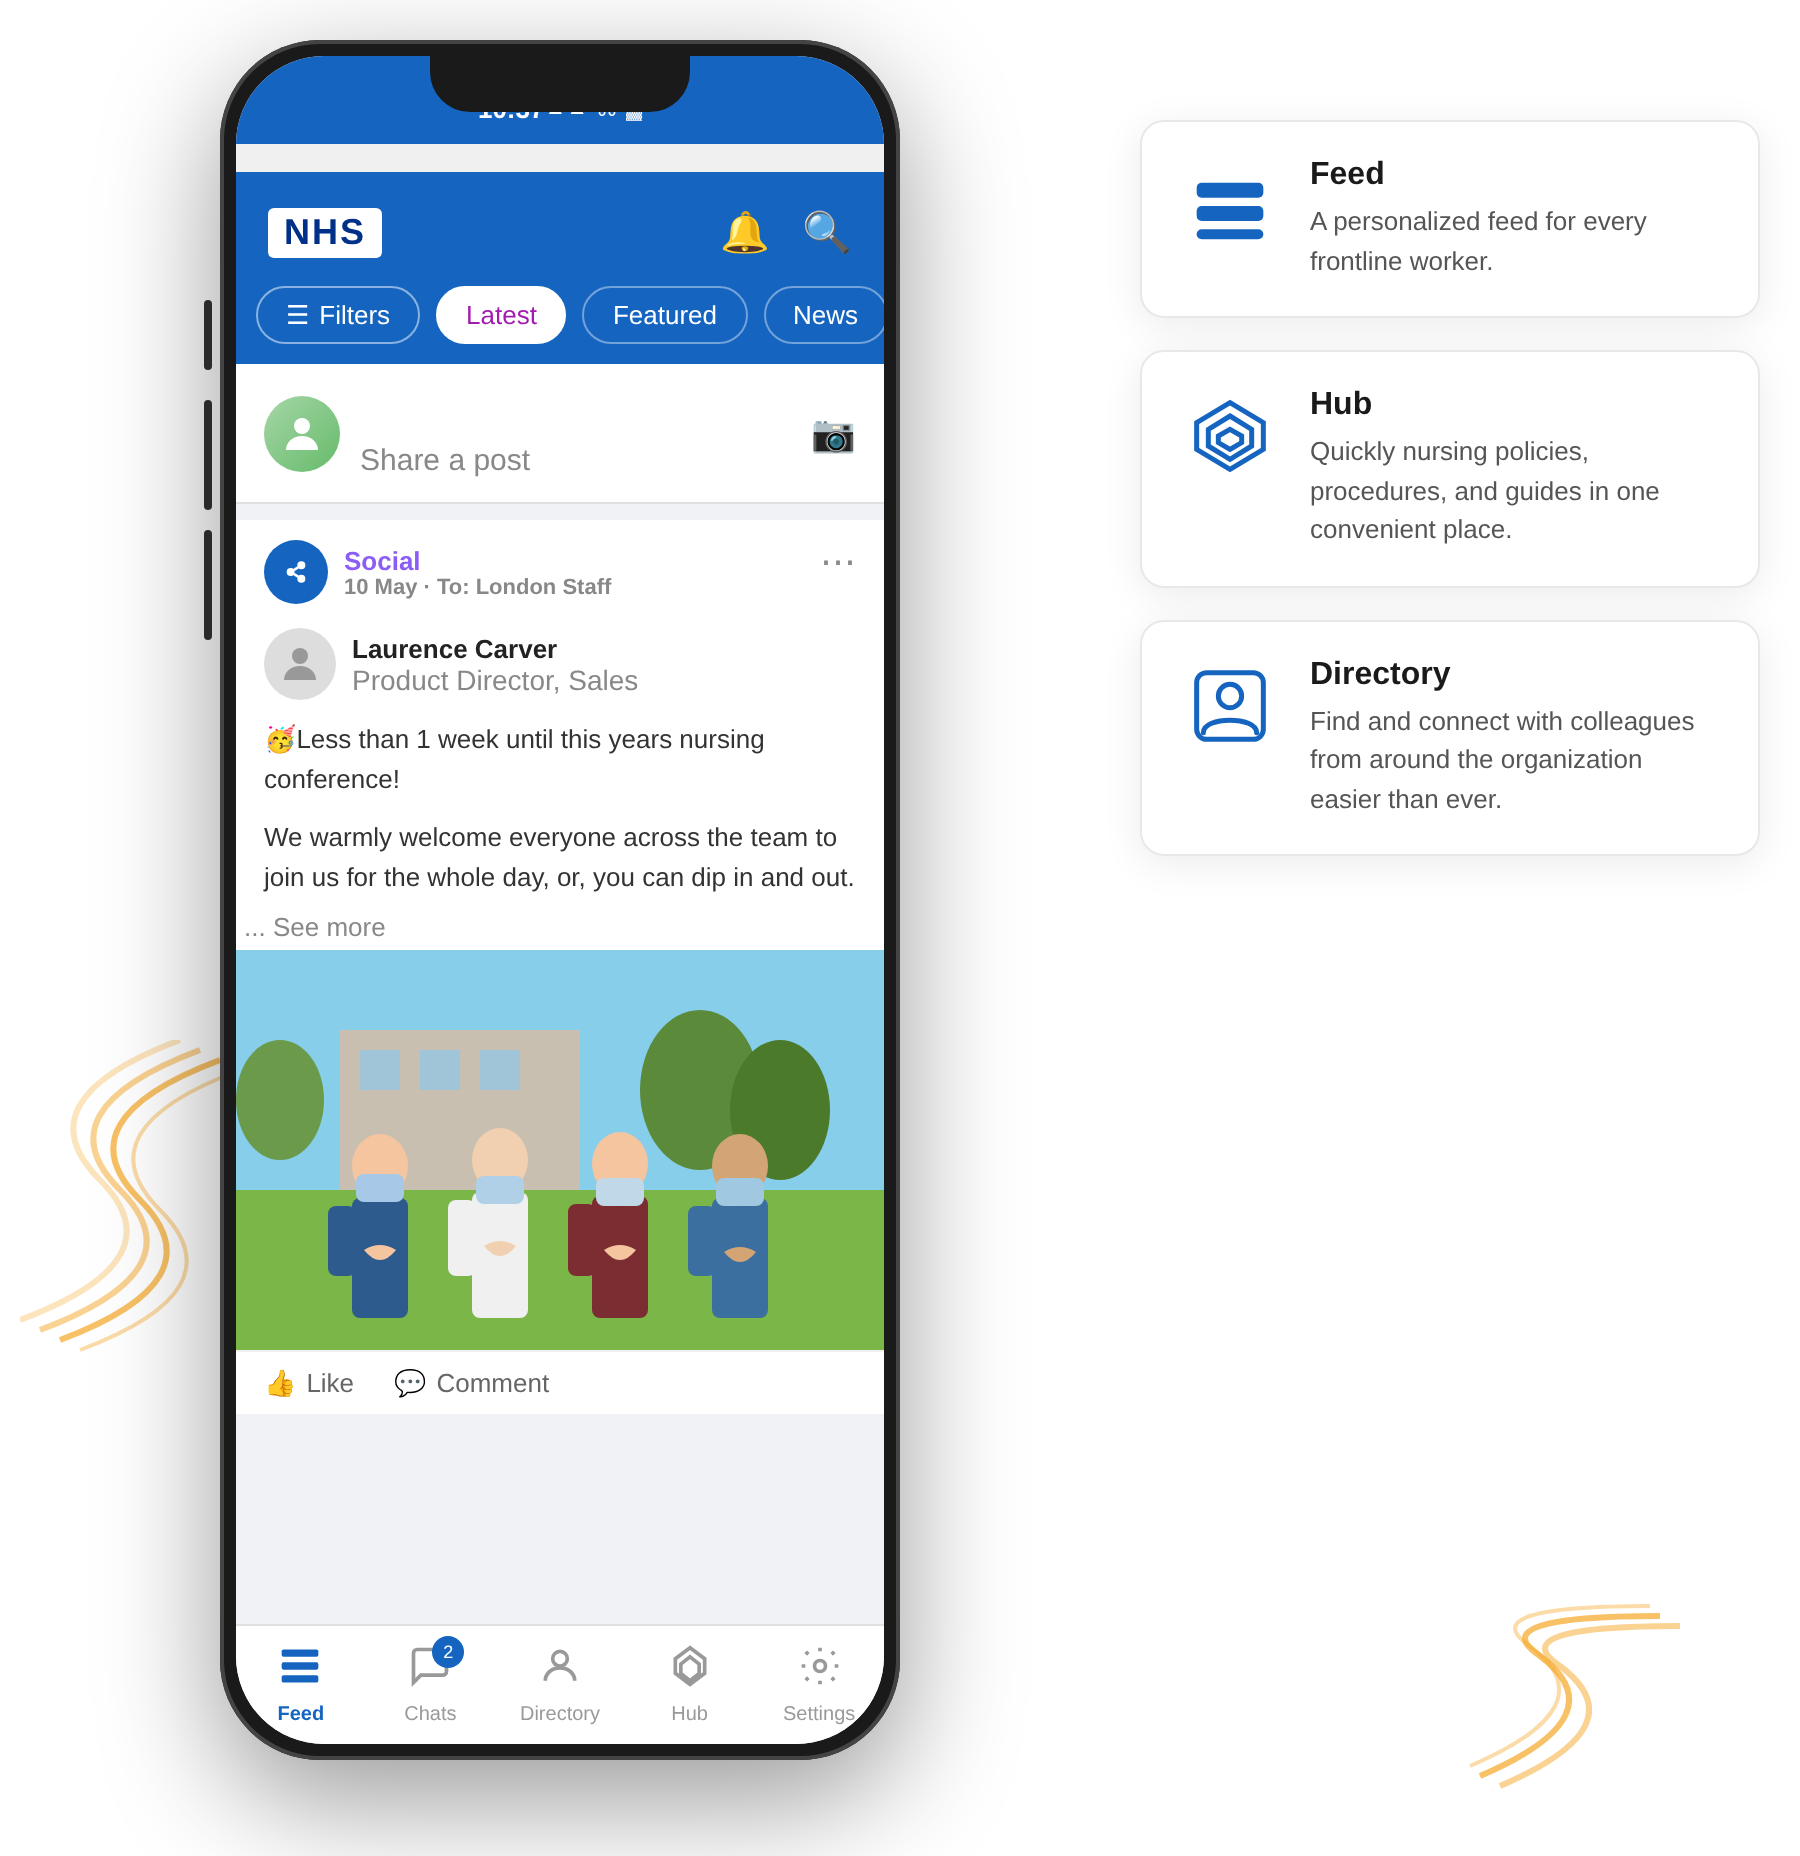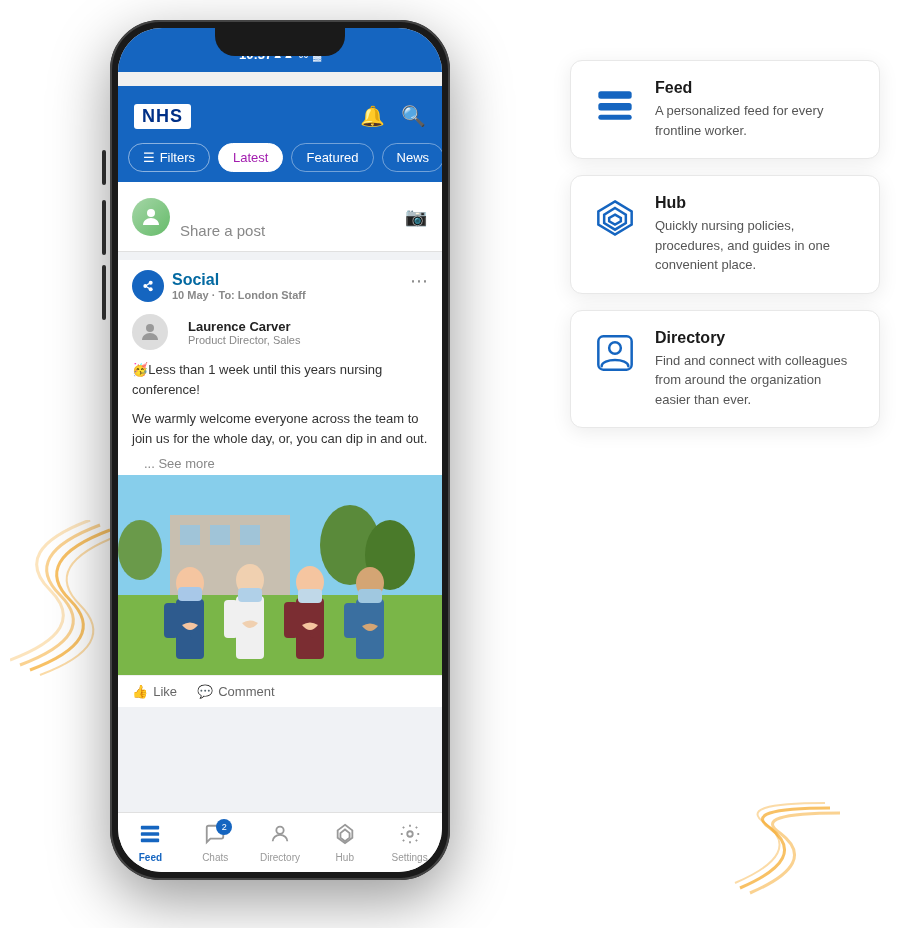--- a/index.html
+++ b/index.html
@@ -249,69 +249,69 @@
       justify-content: center;
       color: white;
       font-size: 14px;
     }
     .post-source-info {
       display: flex;
       flex-direction: column;
     }
     .post-source-name {
       font-weight: 600;
-      font-size: 16px;
-      color: #0369a1;
+      font-size: 13px;
+      color: #8b5cf6;
     }
     .post-source-meta {
       font-size: 11px;
       color: #888;
       font-weight: bold;
     }
     .post-more {
       color: #888;
       font-size: 18px;
     }
 
     .post-author {
       padding: 6px 14px;
       display: flex;
       align-items: center;
-      gap: 20px;
+      gap: 8px;
     }
     .author-avatar {
       width: 36px;
       height: 36px;
       border-radius: 50%;
       background: #ddd;
       overflow: hidden;
       flex-shrink: 0;
       display: flex;
       align-items: center;
       justify-content: center;
       font-size: 16px;
     }
     .author-info .author-name {
       font-weight: 700;
       font-size: 13px;
       color: #222;
     }
     .author-info .author-role {
-      font-size: 11px;
+      font-size: 14px;
       color: #888;
     }
 
     .post-text {
       padding: 4px 14px 6px;
       font-size: 13px;
       color: #333;
       line-height: 1.5;
     }
     .post-text-truncated {
-      padding: 2px 26px 4px;
+      padding: 2px 4px 4px;
       font-size: 13px;
       color: #888;
     }
 
     .post-image {
       width: 100%;
       height: 200px;
       background: #c8e6c9;
       overflow: hidden;
       position: relative;

